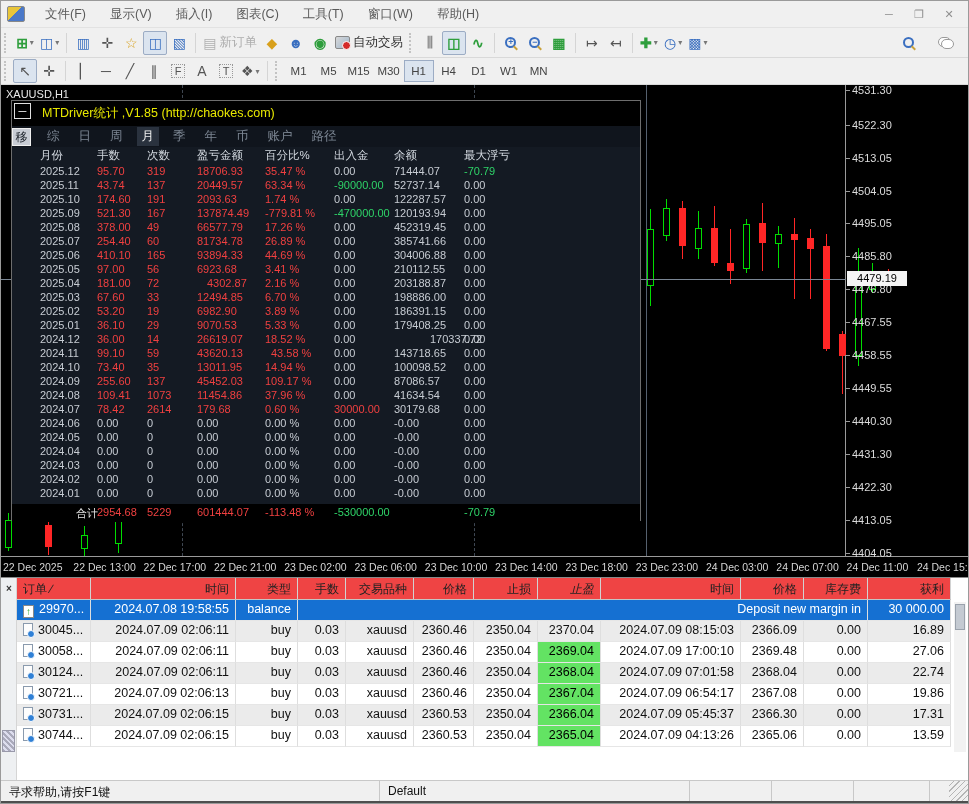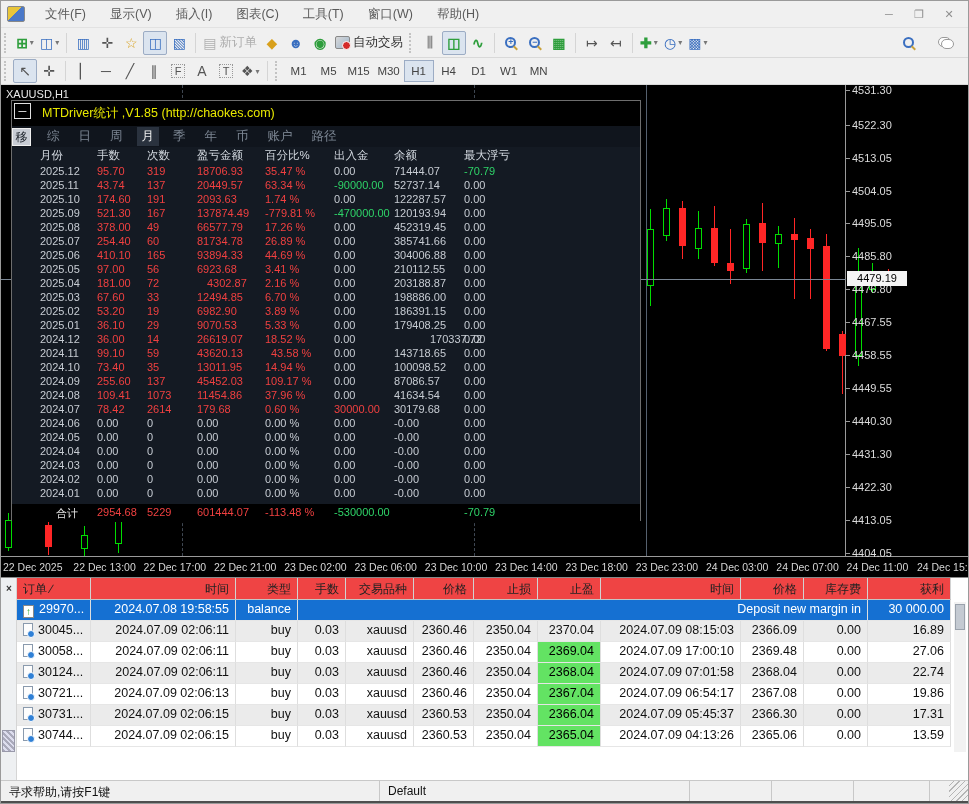--- a/index.html
+++ b/index.html
@@ -67,21 +67,21 @@
   #stats-tabs { height:21px; background:#10151d; display:flex; align-items:center; padding-left:30px; gap:9px; }
   .stab { color:#7d8794; font-size:12.5px; padding:1px 5px; cursor:default; }
   .stab.active { background:#2a323e; color:#f0f0f0; }
   #stats-colhead { position:relative; height:17px; }
   #stats-colhead span { position:absolute; top:1px; color:#d4dae1; font-size:11.5px; }
   .srow { position:relative; height:14px; }
   .srow span { position:absolute; top:0; font-size:11px; line-height:14px; white-space:nowrap; }
   .kw { color:#c7ccd3; } .kr { color:#f04040; } .kg { color:#2ed368; }
   #stats-total { position:relative; height:18px; background:#000; margin-top:4px; }
   #stats-total span { position:absolute; top:2px; font-size:11px; }
-  #stats-total .tc0 { color:#e6e6e6; }
+  #stats-total .tc0 { color:#e6e6e6;margin-left:20px; }
 
   
   #bottom { position:absolute; left:0; top:576px; width:100%; height:203px; background:#fff; border-top:1px solid #8a8a8a; }
   #bstrip { position:absolute; left:0; top:0; width:16px; height:100%; background:#eef0f2; border-right:1px solid #d5d5d5; }
   #bclose { position:absolute; left:2px; top:5px; width:12px; height:12px; font-size:10px; font-weight:bold; color:#333; line-height:12px; text-align:center; }
   #bdock { position:absolute; left:1px; bottom:28px; width:13px; height:22px; background:repeating-linear-gradient(45deg,#aab,#aab 2px,#dde 2px,#dde 4px); border:1px solid #99a; }
   #htable { position:absolute; left:16px; top:0; width:934px; }
   #hist-head { display:flex; height:22px; background:#ef4444; border-bottom:1px solid #c4c4c4; }
   #hist-head .hc { font-size:12px; color:#222; padding:3px 6px; border-right:1px solid #d2d2d2; }
   .hrow { display:flex; height:21px; font-size:12.5px; color:#111; }
@@ -645,21 +645,21 @@
     </div>
     <div id="htable">
       <div id="hist-head">
           <div class="hc" style="width: 74px;">订单 ∕</div>
           <div class="hc ra" style="width: 145px;">时间</div>
           <div class="hc ra" style="width: 62px;">类型</div>
           <div class="hc ra" style="width: 48px;">手数</div>
           <div class="hc ra" style="width: 68px;">交易品种</div>
           <div class="hc ra" style="width: 60px;">价格</div>
           <div class="hc ra" style="width: 64px;">止损</div>
-          <div class="hc ra" style="width: 63px;">止盈</div>
+          <div class="hc ra" style="width: 63px; font-style: italic;">止盈</div>
           <div class="hc ra" style="width: 140px;">时间</div>
           <div class="hc ra" style="width: 63px;">价格</div>
           <div class="hc ra" style="width: 64px;">库存费</div>
           <div class="hc ra" style="width: 83px;">获利</div>
         </div>
       <div id="hist-rows">
           <div class="hrow sel">
             <div class="c" style="width: 74px;"><span class="bal-icon">↑</span>29970...</div>
             <div class="c ra" style="width: 145px;">2024.07.08 19:58:55</div>
             <div class="c ra" style="width: 62px;">balance</div>

